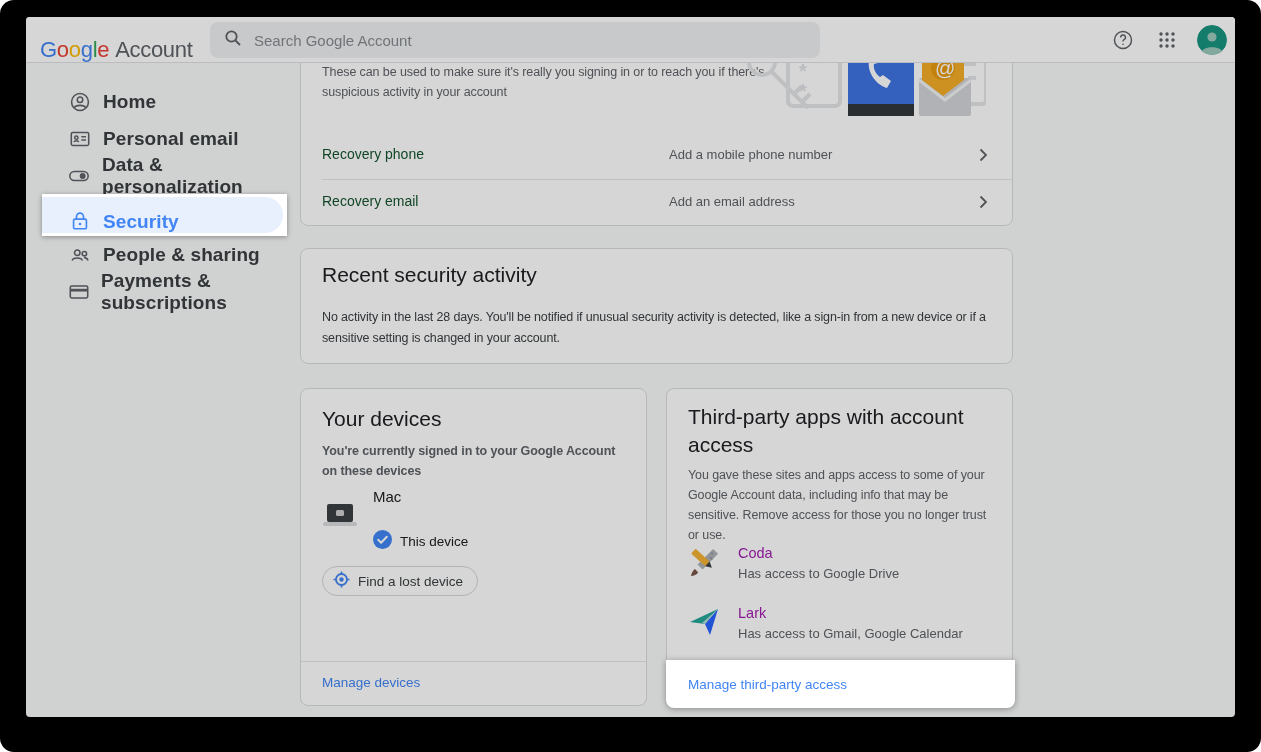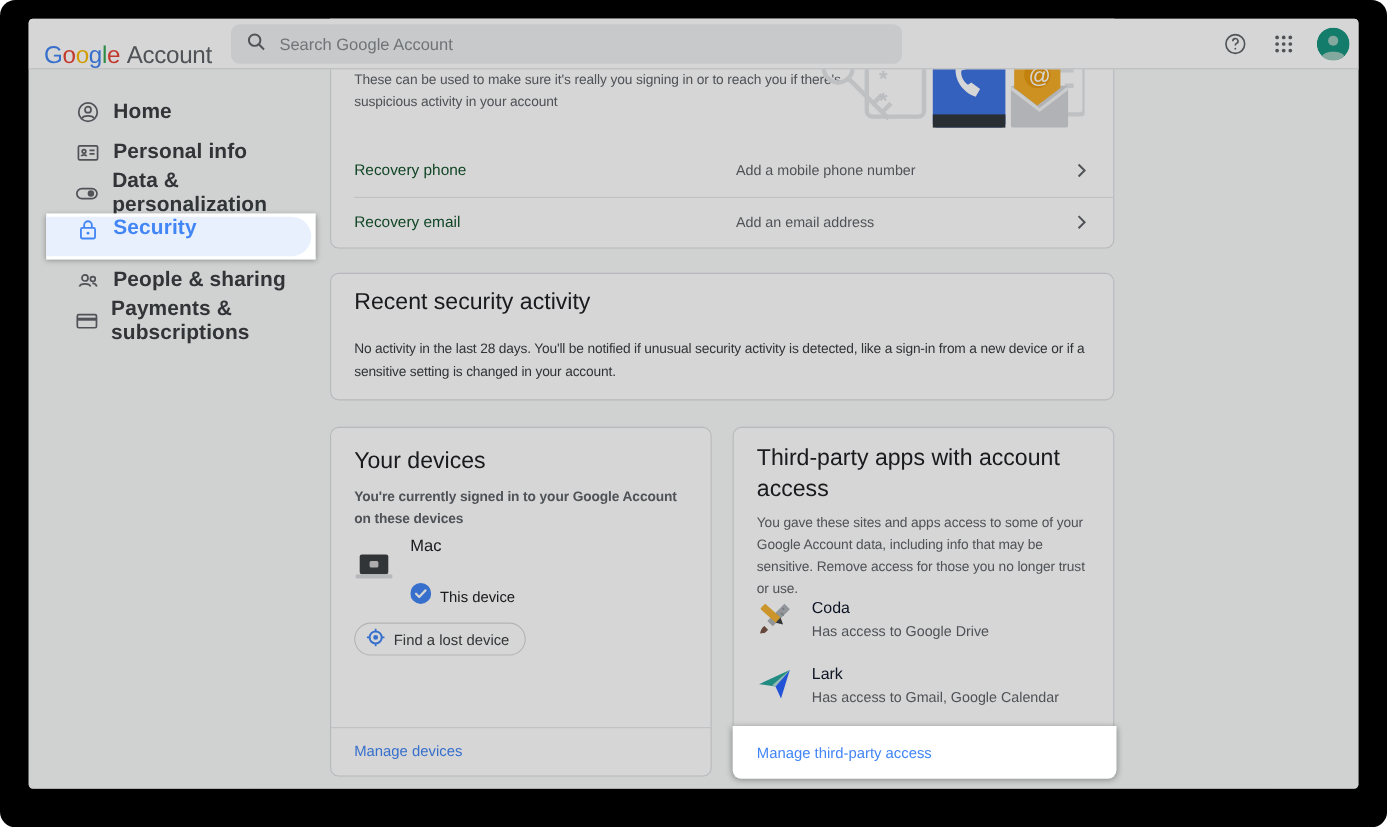--- a/index.html
+++ b/index.html
@@ -47,21 +47,21 @@
     height:37px; display:flex; align-items:center; padding-left:26px; cursor:pointer;
     color:#3c4043; font-size:19px; font-weight:700; letter-spacing:0.1px;margin-left:16px;
   }
   .side-item .s-icon { width:24px; height:24px; margin-right:11px; display:flex; align-items:center; justify-content:center; }
   .side-item.active {
     position:relative; z-index:10;
     height:42px; width:245px; padding-left:0;
     background:#ffffff; box-shadow:0 1px 5px rgba(0,0,0,0.35);
   }
   .active-pill {
-    display:flex; align-items:flex-start; width:241px; height:36px; margin:3px 0;
+    display:flex; align-items:flex-end; width:241px; height:36px; margin:3px 0;
     background:#e8f0fe; border-radius:0 18px 18px 0; padding-left:26px;
   }
   .side-item.active .label { color:#4285f4; }
   
   .card {
     position:absolute; background:#ffffff;
     border:1px solid #dadce0; border-radius:8px;
   }
   .card-title { font-size:21px; font-weight:400; color:#202124; line-height:28px; }
   .muted { color:#5f6368; }
@@ -97,21 +97,21 @@
   .card-footer-div { position:absolute; left:0; top:272px; width:100%; height:1px; background:#e4e6e8; }
   .footer-link {
     position:absolute; left:21px; top:286px; font-size:13.5px; font-weight:500; color:#4285f4; cursor:pointer;
   }
   
   #card-third { left:640px; top:371px; width:347px; height:318px; }
   #card-third .card-title { position:absolute; left:21px; top:14px; width:308px; }
   #card-third .t-desc { position:absolute; left:21px; top:76px; width:306px; }
   .app-row { position:absolute; left:21px; display:flex; gap:16px; }
   .app-icon { width:34px; height:34px; flex:0 0 auto; }
-  .app-name { font-size:14.5px; color:#0f172a; }
+  .app-name { font-size:14.5px; color:#a21caf; }
   .app-access { font-size:13px; color:#5f6368; margin-top:5px; }
   .tp-footer {
     position:absolute; left:-1px; top:271px; width:349px; height:48px;
     background:#ffffff; z-index:10; border-radius:0 0 8px 8px;
     box-shadow:0 1px 6px rgba(0,0,0,0.35);
     display:flex; align-items:center; padding-left:22px; cursor:pointer;
   }
   .tp-footer .link { font-size:13.5px; font-weight:500; color:#4285f4; }
   
   .overlay {
@@ -275,21 +275,21 @@
       </div>
       <div class="side-item">
         <span class="s-icon">
           <svg width="22" height="22" viewBox="0 0 24 24" fill="none" stroke="#5f6368" stroke-width="1.7">
             <rect x="2.5" y="5" width="19" height="14" rx="1.5"></rect>
             <circle cx="8" cy="10.5" r="1.8"></circle>
             <path d="M5.4 15.4 c0.6 -2 4.6 -2 5.2 0"></path>
             <path d="M13.5 9.5 h5 M13.5 13 h5"></path>
           </svg>
         </span>
-        <span class="label">Personal info</span>
+        <span class="label">Personal email</span>
       </div>
       <div class="side-item">
         <span class="s-icon">
           <svg width="22" height="22" viewBox="0 0 24 24" fill="none" stroke="#5f6368" stroke-width="1.7">
             <rect x="2" y="7" width="20" height="10" rx="5"></rect>
             <circle cx="16" cy="12" r="3.2" fill="#5f6368" stroke="none"></circle>
           </svg>
         </span>
         <span class="label">Data &amp; personalization</span>
       </div>

